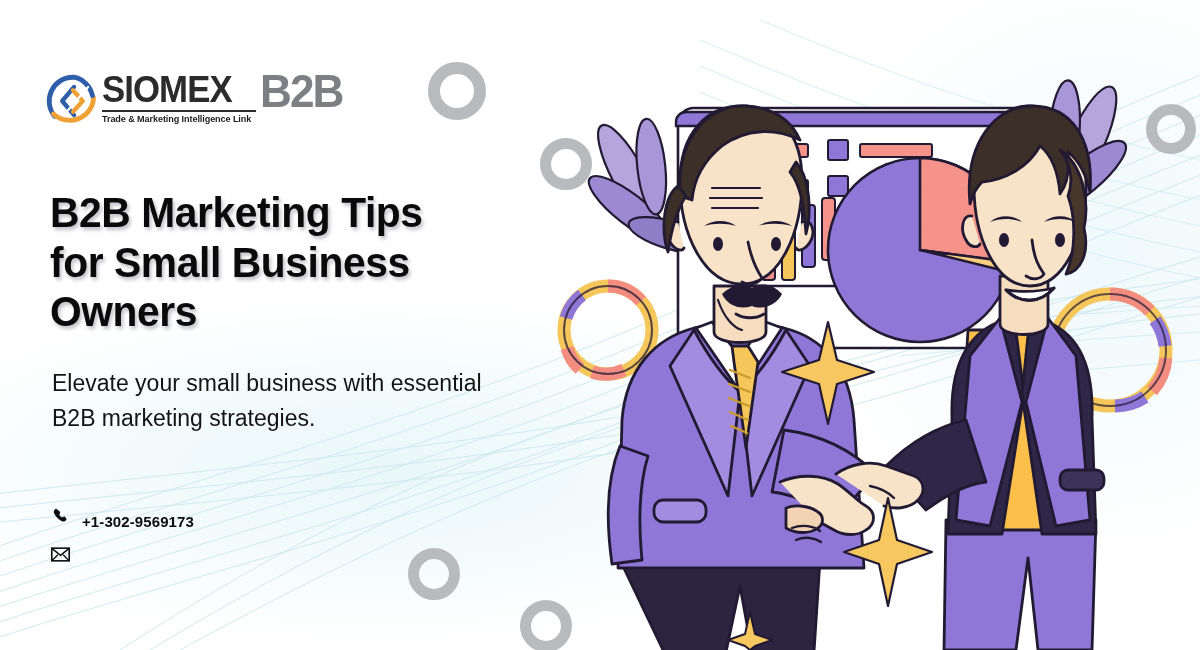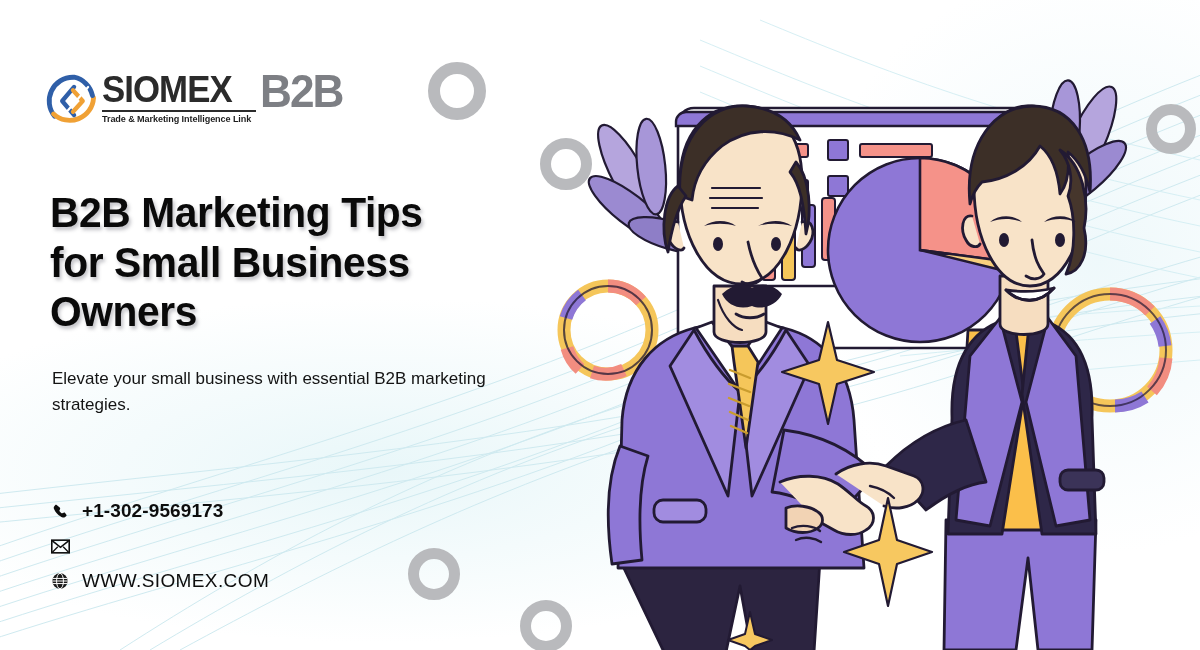--- a/index.html
+++ b/index.html
@@ -46,27 +46,27 @@
 
   .headline{
     position:absolute;left:50px;top:188px;width:470px;
     font-weight:bold;font-size:42px;line-height:1.18;color:#0a0a0a;
     letter-spacing:-.4px;
     text-shadow:2px 3px 4px rgba(120,120,130,.45);
     transform:scaleX(.97);transform-origin:left top;
   }
   .subhead{
     position:absolute;left:52px;top:366px;width:440px;
-    font-size:17px;line-height:1.52;color:#141414;font-weight:400;
+    font-size:23px;line-height:1.52;color:#141414;font-weight:400;
   }
 
   .contacts{position:absolute;left:48px;top:500px;}
   .crow{display:flex;align-items:center;margin-bottom:13px;}
   .cicon{width:24px;height:22px;flex:none;display:flex;align-items:center;justify-content:center;margin-right:10px;}
-  .ctext{font-size:19px;color:#0d0d0d;letter-spacing:.4px;font-weight:500;}
+  .ctext{font-size:15px;color:#0d0d0d;letter-spacing:.4px;font-weight:500;margin-top:13px;}
   .ctext.phone{font-weight:600;letter-spacing:.1px;}
 
   
   .illus{position:absolute;left:500px;top:0;width:700px;height:650px;}
   .illus svg{display:block;}
 </style>
 </head>
 <body>
 
 <div id="banner">
@@ -148,32 +148,20 @@
     </div>
     <div class="crow">
       <span class="cicon">
         <svg width="19" height="15" viewBox="0 0 24 18">
           <rect x="1" y="1" width="22" height="16" fill="none" stroke="#0d0d0d" stroke-width="2"></rect>
           <path d="M1.8 1.8 L12 10 L22.2 1.8" fill="none" stroke="#0d0d0d" stroke-width="2"></path>
           <path d="M1.8 16.2 L8.6 9.4 M22.2 16.2 L15.4 9.4" fill="none" stroke="#0d0d0d" stroke-width="1.6"></path>
         </svg>
       </span>
     </div>
-    <div class="crow">
-      <span class="cicon">
-        <svg width="18" height="18" viewBox="0 0 24 24">
-          <circle cx="12" cy="12" r="10.2" fill="#1a1a1a"></circle>
-          <g stroke="#ffffff" stroke-width="1.3" fill="none">
-            <ellipse cx="12" cy="12" rx="4.6" ry="10.2"></ellipse>
-            <path d="M2.3 8.6h19.4M2.3 15.4h19.4M1.8 12h20.4"></path>
-          </g>
-        </svg>
-      </span>
-      <span class="ctext">WWW.SIOMEX.COM</span>
-    </div>
   </div>
 
   <div class="illus">
     <svg width="700" height="650" viewBox="0 0 700 650">
       <defs>
         <clipPath id="boardclip">
             <rect x="178" y="108" width="360" height="240" rx="16"></rect>
           </clipPath>
       </defs>
 

